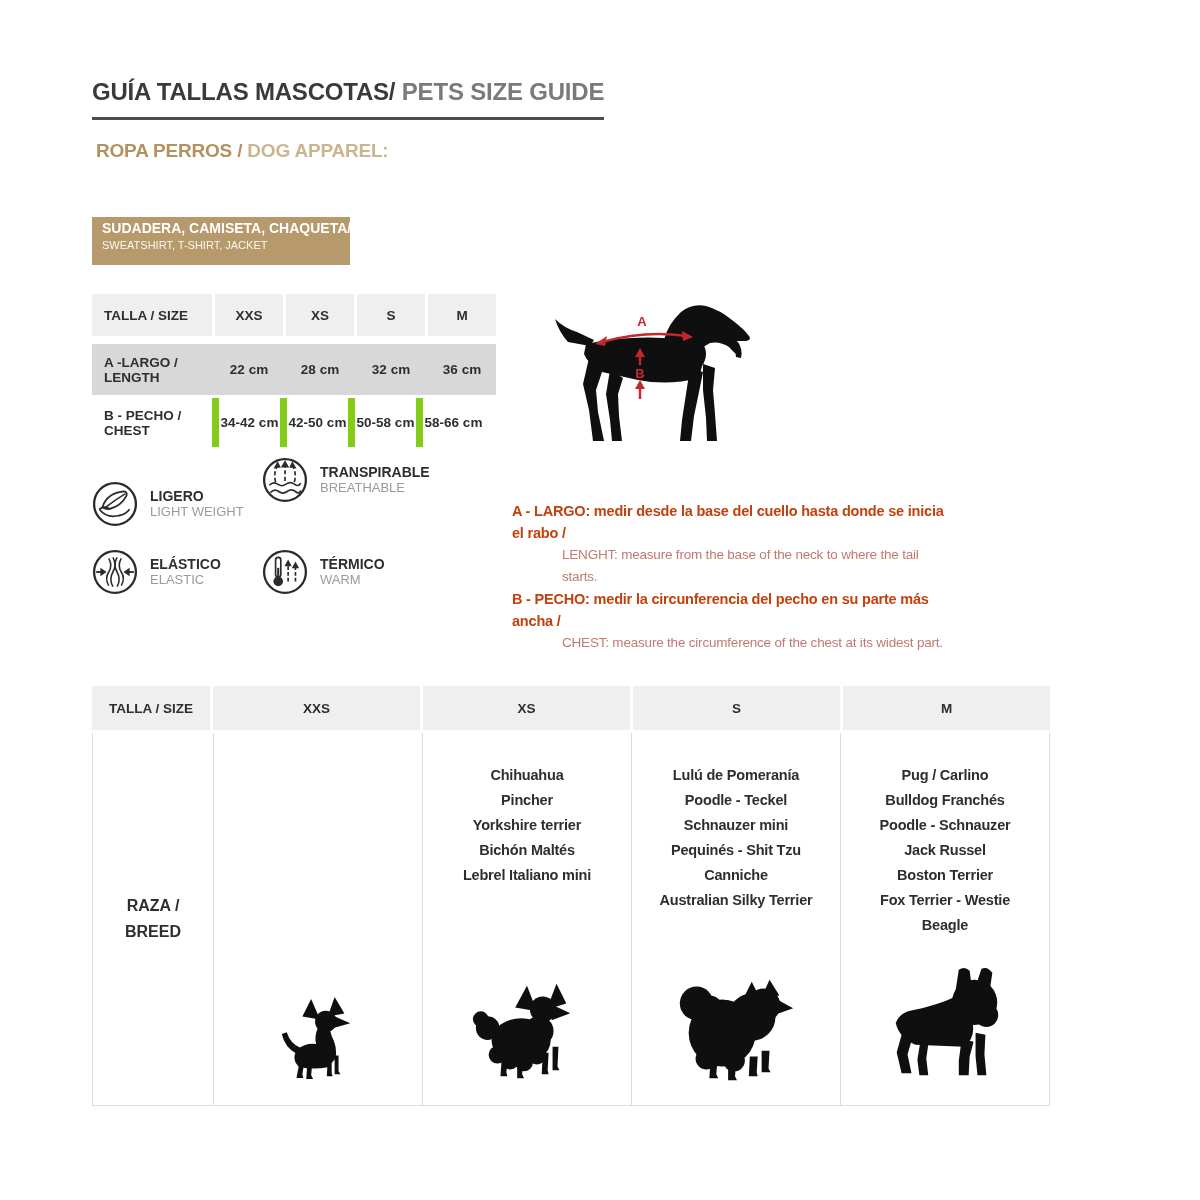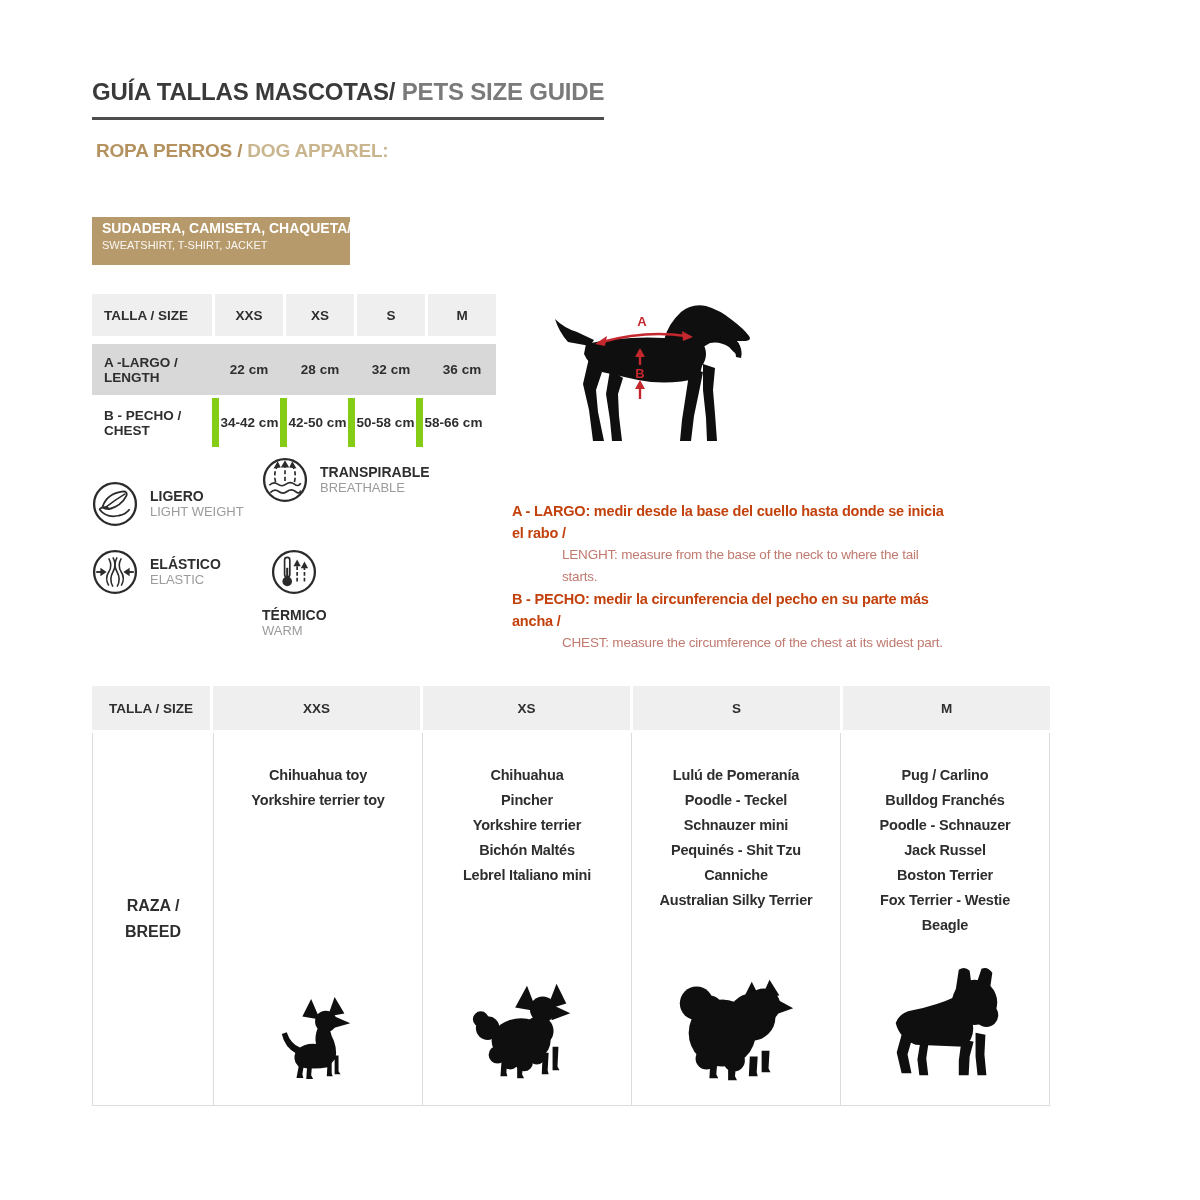--- a/index.html
+++ b/index.html
@@ -35,21 +35,21 @@
   .st-rowB>div{font-size:13.5px;font-weight:bold;display:flex;align-items:center;justify-content:center;box-sizing:border-box;}
   .st-rowB>div + div{border-left:7px solid #84cc16;}
   .st-rowB>div:first-child{justify-content:flex-start;padding-left:12px;}
 
   
   .diagram{left:552px;top:298px;width:218px;height:152px;}
 
   
   .feature{display:flex;align-items:center;gap:12px;}
   .f1{left:92px;top:481px;}  .f2{left:262px;top:457px;}
-  .f3{left:92px;top:549px;}  .f4{left:262px;top:549px;flex-direction:column;}
+  .f3{left:92px;top:549px;}  .f4{left:262px;top:549px;}
   .feature .txt .es{font-size:14px;font-weight:bold;color:#2e2e2e;line-height:16px;}
   .feature .txt .en{font-size:13px;color:#9b9b9b;line-height:16px;}
 
   
   .notes{left:512px;top:500px;width:440px;}
   .notes .bold{font-size:14.5px;font-weight:bold;color:#c2410c;line-height:22px;letter-spacing:-0.2px;}
   .notes .light{font-size:13.5px;color:#c07a70;line-height:22px;margin-left:50px;letter-spacing:-0.2px;}
 
   
   .breed-table{left:92px;top:686px;width:958px;}
@@ -237,22 +237,20 @@
       <div>M</div>
     </div>
     <div class="bt-body">
 
       <div class="raza-cell">
         <span>RAZA /</span>
         <span>BREED</span>
       </div>
 
       <div>
-        <div class="breeds">Chihuahua toy
-Yorkshire terrier toy</div>
         <svg class="dogsvg" width="88" height="88" viewBox="0 0 90 88">
           <g class="ink">
             <polygon points="38,3 47,24 29,21"></polygon>
             <polygon points="62,1 55,21 72,18"></polygon>
             <circle cx="53" cy="26" r="11"></circle>
             <polygon points="60,20 78,28 60,33"></polygon>
             <path d="M45,32 Q41,42 43,49 Q31,48 24,55 Q19,61 22,68 L25,72 Q38,76 55,73 L63,64 Q65,52 59,41 L57,34 Z"></path>
             <path d="M23,59 Q11,53 8,39 L13,37 Q17,49 27,53 Z"></path>
             <path d="M55,64 L54,82 60,82 59,79 59,64 Z"></path>
             <path d="M62,61 L62,80 68,80 66,77 66,61 Z"></path>

